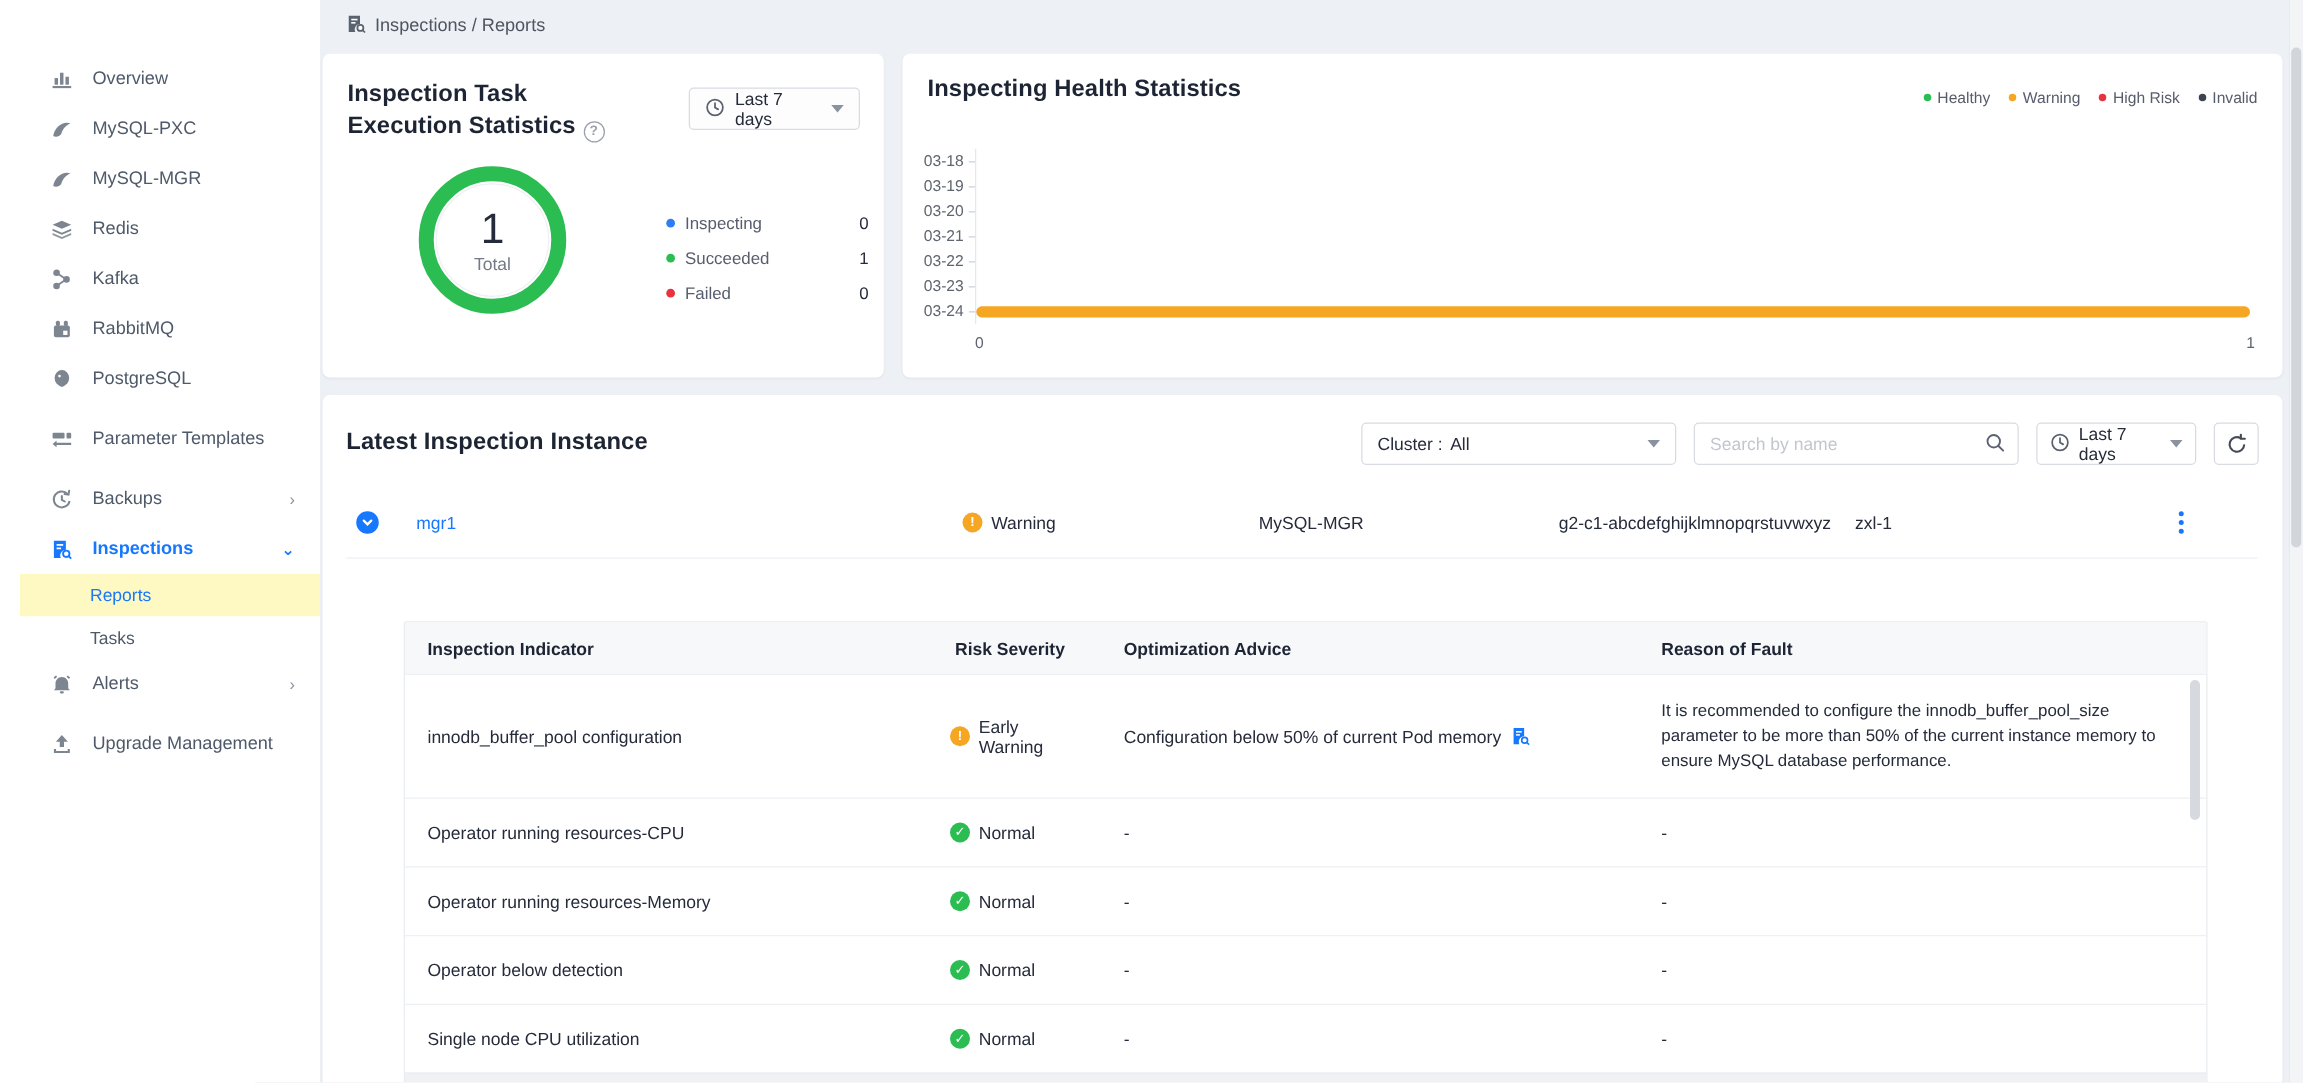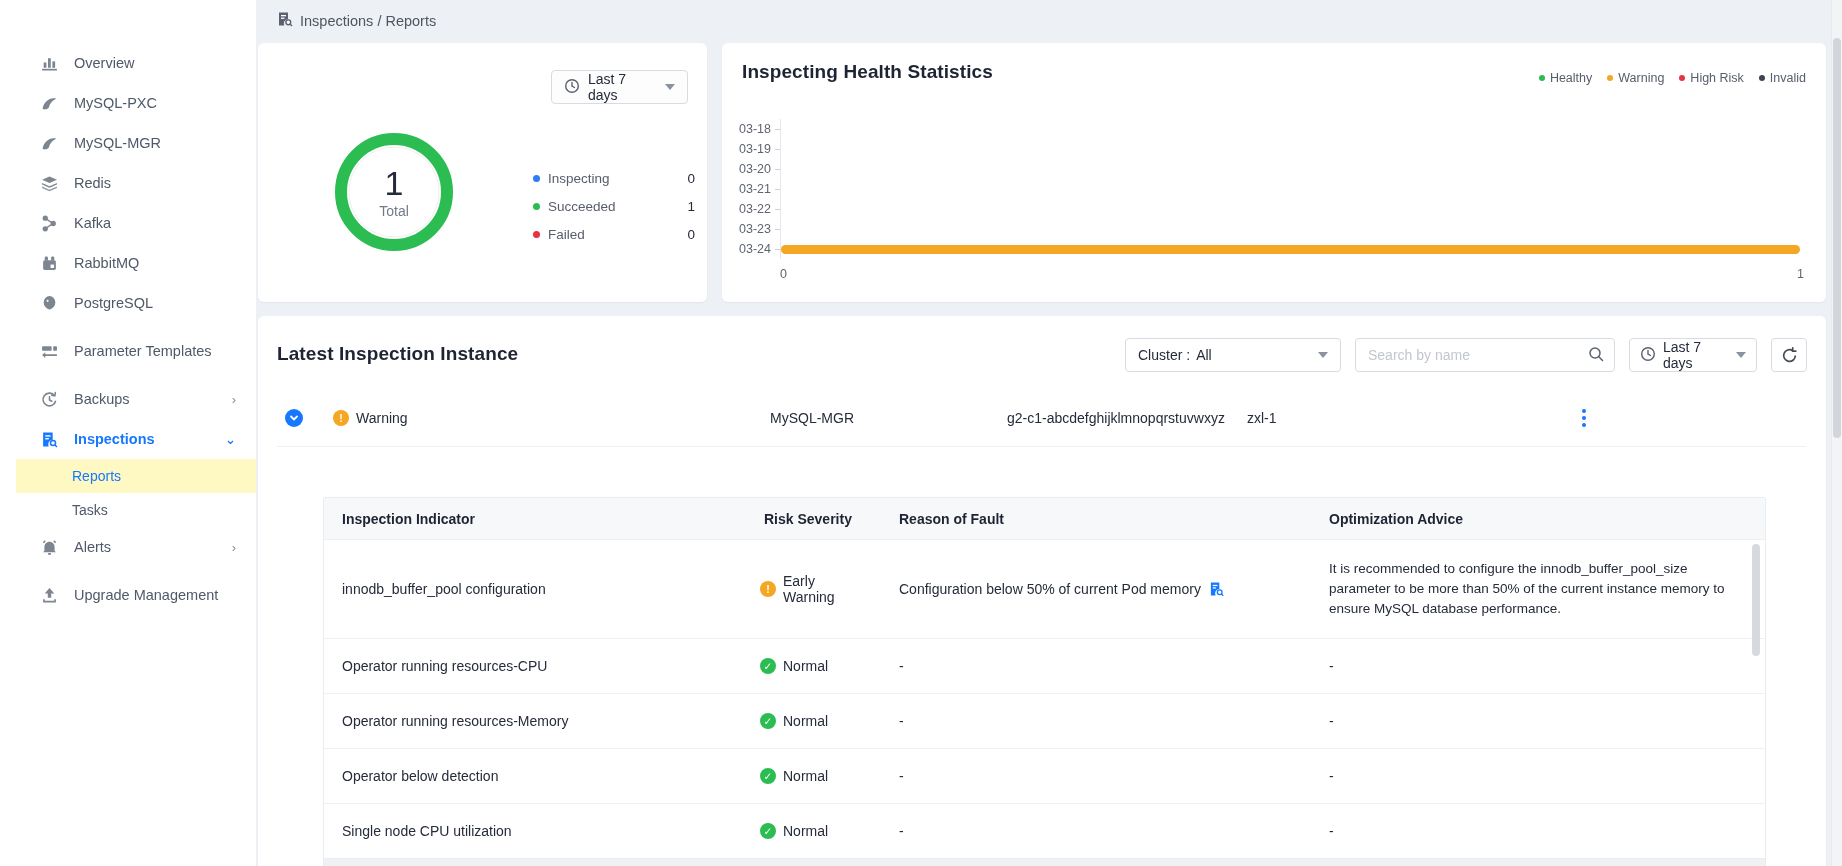--- a/index.html
+++ b/index.html
@@ -58,21 +58,21 @@
   .hlabel::after { content:""; width:5px; height:1px; background:#ccd1d9; margin-left:4px; }
   .hplot { flex:1; border-left:1px solid #e4e7ec; position:relative; }
   .hrow { height:20px; display:flex; align-items:center; }
   .hbar { height:9px; width:99.6%; background:#f5a623; border-radius:5px; }
   .hx { position:absolute; left:58px; right:22px; top:224px; display:flex; justify-content:space-between; font-size:12.5px; color:#5e6570; }
 
   
   .card3 { left:2px; top:316px; width:1568px; height:560px; }
   .card3 .card-title { position:absolute; left:19px; top:27px; }
   .filters { position:absolute; right:19px; top:22px; display:flex; gap:14px; }
-  .sel-cluster { width:216px; padding:0 12px; cursor:pointer; gap:6px;margin-left:12px; }
+  .sel-cluster { width:252px; padding:0 12px; cursor:pointer; gap:6px;margin-left:12px; }
   .search-box { width:260px; padding:0 10px 0 12px; }
   .search-box input { border:none; outline:none; flex:1; font-size:14px; color:#252b3a; font-family:inherit; background:transparent; }
   .search-box input::placeholder { color:#c2c6cf; }
   .sel-range { width:128px; padding:0 10px; gap:7px; cursor:pointer; }
   .refresh-btn { width:36px; justify-content:center; cursor:pointer; }
 
   .itable { position:absolute; left:19px; right:20px; top:74px; }
   .itable-grid { display:grid; grid-template-columns:56px 437px 237px 240px 237px 246px 1fr; align-items:center; }
   .ithead { height:38px; background:#f7f8fa; font-size:14.5px; font-weight:600; color:#1d2433; border-radius:2px; }
   .ithead > div, .itrow > div { padding-right:10px; }
@@ -280,20 +280,21 @@
             <g fill="none" stroke="#5a6270" stroke-width="1.4">
               <circle cx="11.3" cy="11.3" r="2.4" fill="#fff"></circle>
               <line x1="13.2" y1="13.2" x2="15" y2="15"></line>
             </g>
           </svg>
       </span>
       <span>Inspections / Reports</span>
     </div>
 
     <div class="card card1">
+      <div class="card-title"><span>Inspection Task Execution Statistics</span><span class="help-icon"></span></div>
       <div class="ctl range-btn">
         <span>
           <svg width="16" height="16" viewBox="0 0 16 16" fill="none" stroke="#5a6270" stroke-width="1.4">
               <circle cx="8" cy="8" r="6.3"></circle>
               <path d="M8 4.5 L8 8 L10.5 9.5" stroke-linecap="round"></path>
             </svg>
         </span>
         <span>Last 7 days</span>
         <span class="caret"></span>
       </div>
@@ -412,20 +413,21 @@
 
       <div class="itable">
         <div class="itable-grid itrow">
           <div>
             <span class="expand-btn">
               <svg width="10" height="10" viewBox="0 0 10 10" fill="none" stroke="#fff" stroke-width="1.8" stroke-linecap="round">
                   <polyline points="2,3.5 5,6.5 8,3.5"></polyline>
                 </svg>
             </span>
           </div>
+          <div><span class="link">mgr1</span></div>
           <div class="status-cell">
             <span class="st-ic st-warn"></span>
             <span>Warning</span>
           </div>
           <div>MySQL-MGR</div>
           <div>g2-c1-abcdefghijklmnopqrstuvwxyz</div>
           <div>zxl-1</div>
           <div>
             <span class="kebab">
                 <i></i>
@@ -433,22 +435,22 @@
                 <i></i>
               </span>
           </div>
         </div>
       </div>
 
       <div class="detail">
         <div class="dgrid dhead">
           <div>Inspection Indicator</div>
           <div>Risk Severity</div>
+          <div>Optimization Advice</div>
           <div>Reason of Fault</div>
-          <div>Optimization Advice</div>
         </div>
 
         <div class="dgrid drow">
           <div>innodb_buffer_pool configuration</div>
           <div class="sev">
             <span class="st-ic st-warn"></span>
             <span>Early Warning</span>
           </div>
           <div class="reason-cell">
             <span>Configuration below 50% of current Pod memory</span>

